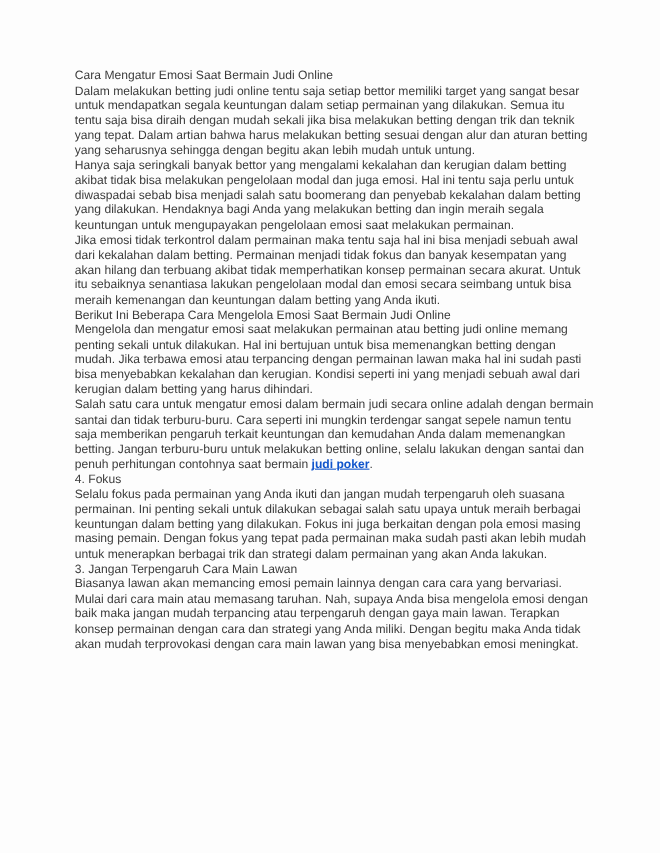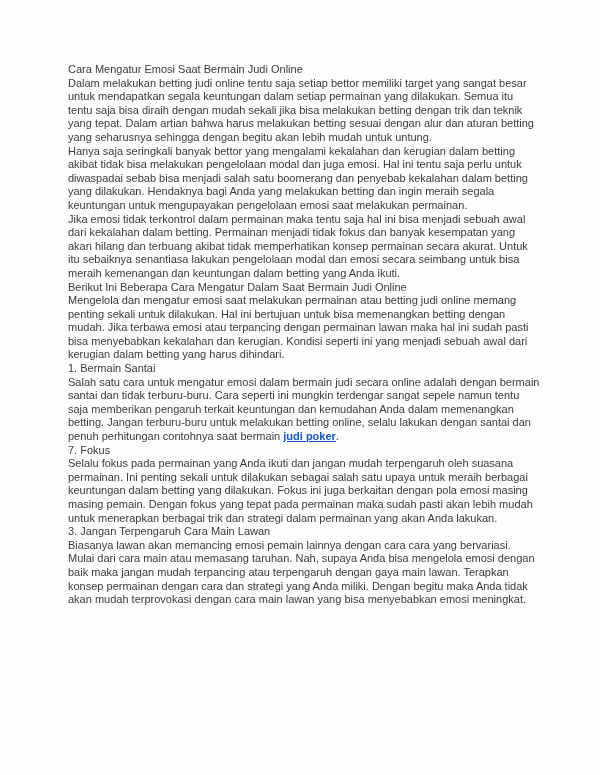--- a/index.html
+++ b/index.html
@@ -37,21 +37,20 @@
   }
 </style>
 </head>
 <body>
 
 <div class="doc-page">
   <p>Cara Mengatur Emosi Saat Bermain Judi Online</p>
   <p>Dalam melakukan betting judi online tentu saja setiap bettor memiliki target yang sangat besar untuk mendapatkan segala keuntungan dalam setiap permainan yang dilakukan. Semua itu tentu saja bisa diraih dengan mudah sekali jika bisa melakukan betting dengan trik dan teknik yang tepat. Dalam artian bahwa harus melakukan betting sesuai dengan alur dan aturan betting yang seharusnya sehingga dengan begitu akan lebih mudah untuk untung.</p>
   <p>Hanya saja seringkali banyak bettor yang mengalami kekalahan dan kerugian dalam betting akibat tidak bisa melakukan pengelolaan modal dan juga emosi. Hal ini tentu saja perlu untuk diwaspadai sebab bisa menjadi salah satu boomerang dan penyebab kekalahan dalam betting yang dilakukan. Hendaknya bagi Anda yang melakukan betting dan ingin meraih segala keuntungan untuk mengupayakan pengelolaan emosi saat melakukan permainan.</p>
   <p>Jika emosi tidak terkontrol dalam permainan maka tentu saja hal ini bisa menjadi sebuah awal dari kekalahan dalam betting. Permainan menjadi tidak fokus dan banyak kesempatan yang akan hilang dan terbuang akibat tidak memperhatikan konsep permainan secara akurat. Untuk itu sebaiknya senantiasa lakukan pengelolaan modal dan emosi secara seimbang untuk bisa meraih kemenangan dan keuntungan dalam betting yang Anda ikuti.</p>
-  <p>Berikut Ini Beberapa Cara Mengatur Dalam Saat Bermain Judi Online</p>
+  <p>Berikut Ini Beberapa Cara Mengelola Emosi Saat Bermain Judi Online</p>
   <p>Mengelola dan mengatur emosi saat melakukan permainan atau betting judi online memang penting sekali untuk dilakukan. Hal ini bertujuan untuk bisa memenangkan betting dengan mudah. Jika terbawa emosi atau terpancing dengan permainan lawan maka hal ini sudah pasti bisa menyebabkan kekalahan dan kerugian. Kondisi seperti ini yang menjadi sebuah awal dari kerugian dalam betting yang harus dihindari.</p>
-  <p>1. Bermain Santai</p>
   <p><span>Salah satu cara untuk mengatur emosi dalam bermain judi secara online adalah dengan bermain santai dan tidak terburu-buru. Cara seperti ini mungkin terdengar sangat sepele namun tentu saja memberikan pengaruh terkait keuntungan dan kemudahan Anda dalam memenangkan betting. Jangan terburu-buru untuk melakukan betting online, selalu lakukan dengan santai dan penuh perhitungan contohnya saat bermain </span><a href="#" class="doc-link">judi poker</a><span>.</span></p>
-  <p>7. Fokus</p>
+  <p>4. Fokus</p>
   <p>Selalu fokus pada permainan yang Anda ikuti dan jangan mudah terpengaruh oleh suasana permainan. Ini penting sekali untuk dilakukan sebagai salah satu upaya untuk meraih berbagai keuntungan dalam betting yang dilakukan. Fokus ini juga berkaitan dengan pola emosi masing masing pemain. Dengan fokus yang tepat pada permainan maka sudah pasti akan lebih mudah untuk menerapkan berbagai trik dan strategi dalam permainan yang akan Anda lakukan.</p>
   <p>3. Jangan Terpengaruh Cara Main Lawan</p>
   <p>Biasanya lawan akan memancing emosi pemain lainnya dengan cara cara yang bervariasi. Mulai dari cara main atau memasang taruhan. Nah, supaya Anda bisa mengelola emosi dengan baik maka jangan mudah terpancing atau terpengaruh dengan gaya main lawan. Terapkan konsep permainan dengan cara dan strategi yang Anda miliki. Dengan begitu maka Anda tidak akan mudah terprovokasi dengan cara main lawan yang bisa menyebabkan emosi meningkat.</p>
 </div>
 
 </body></html>

